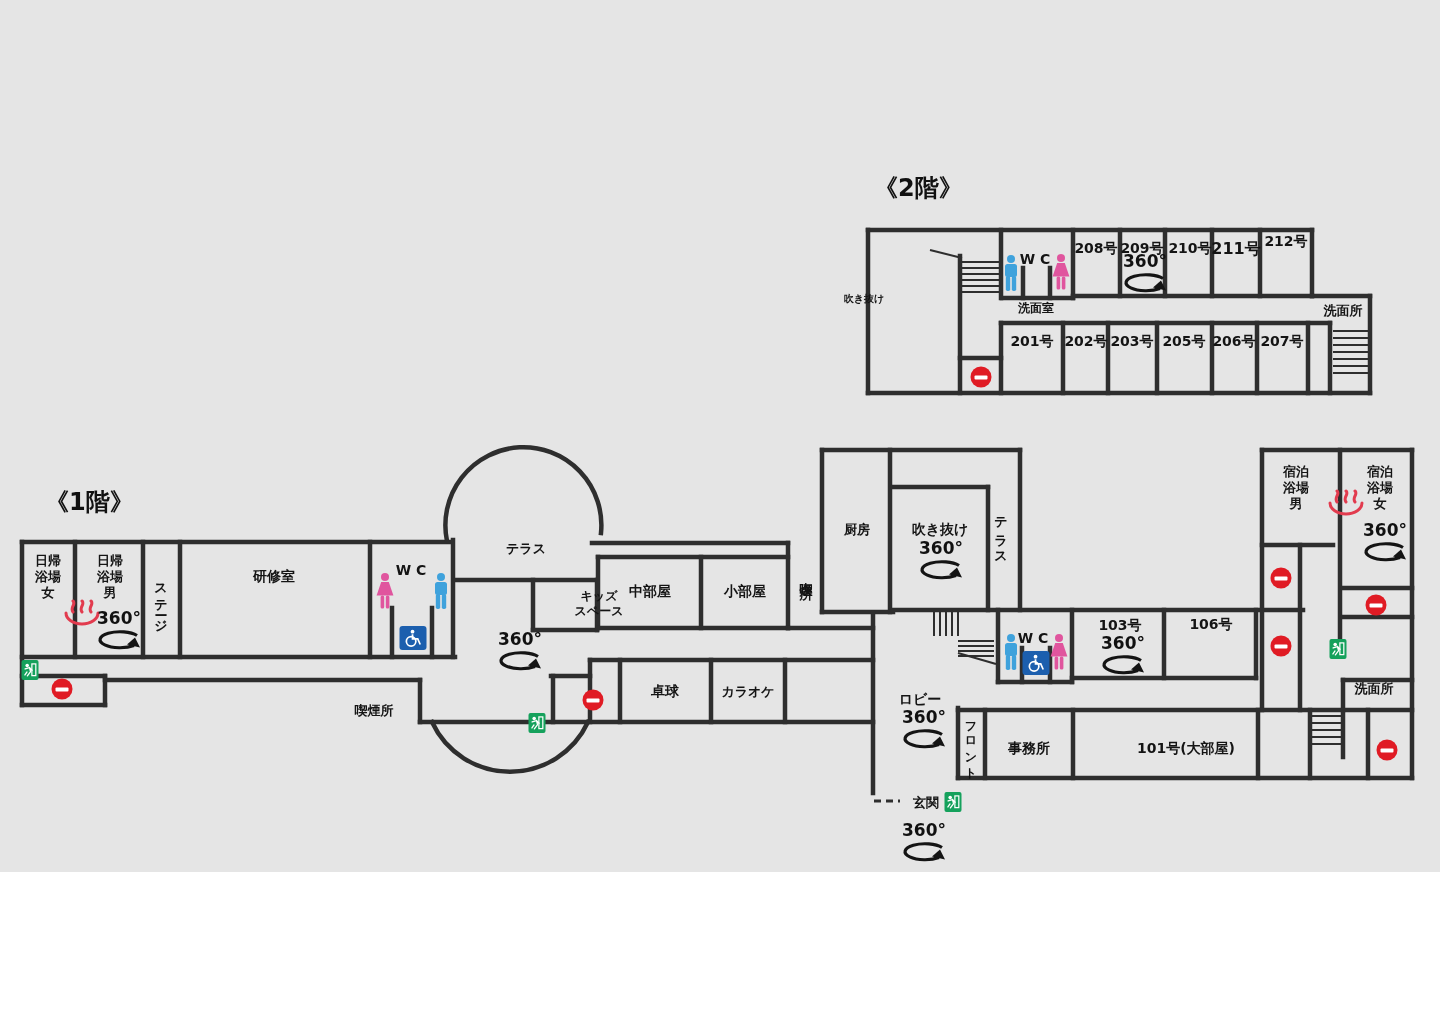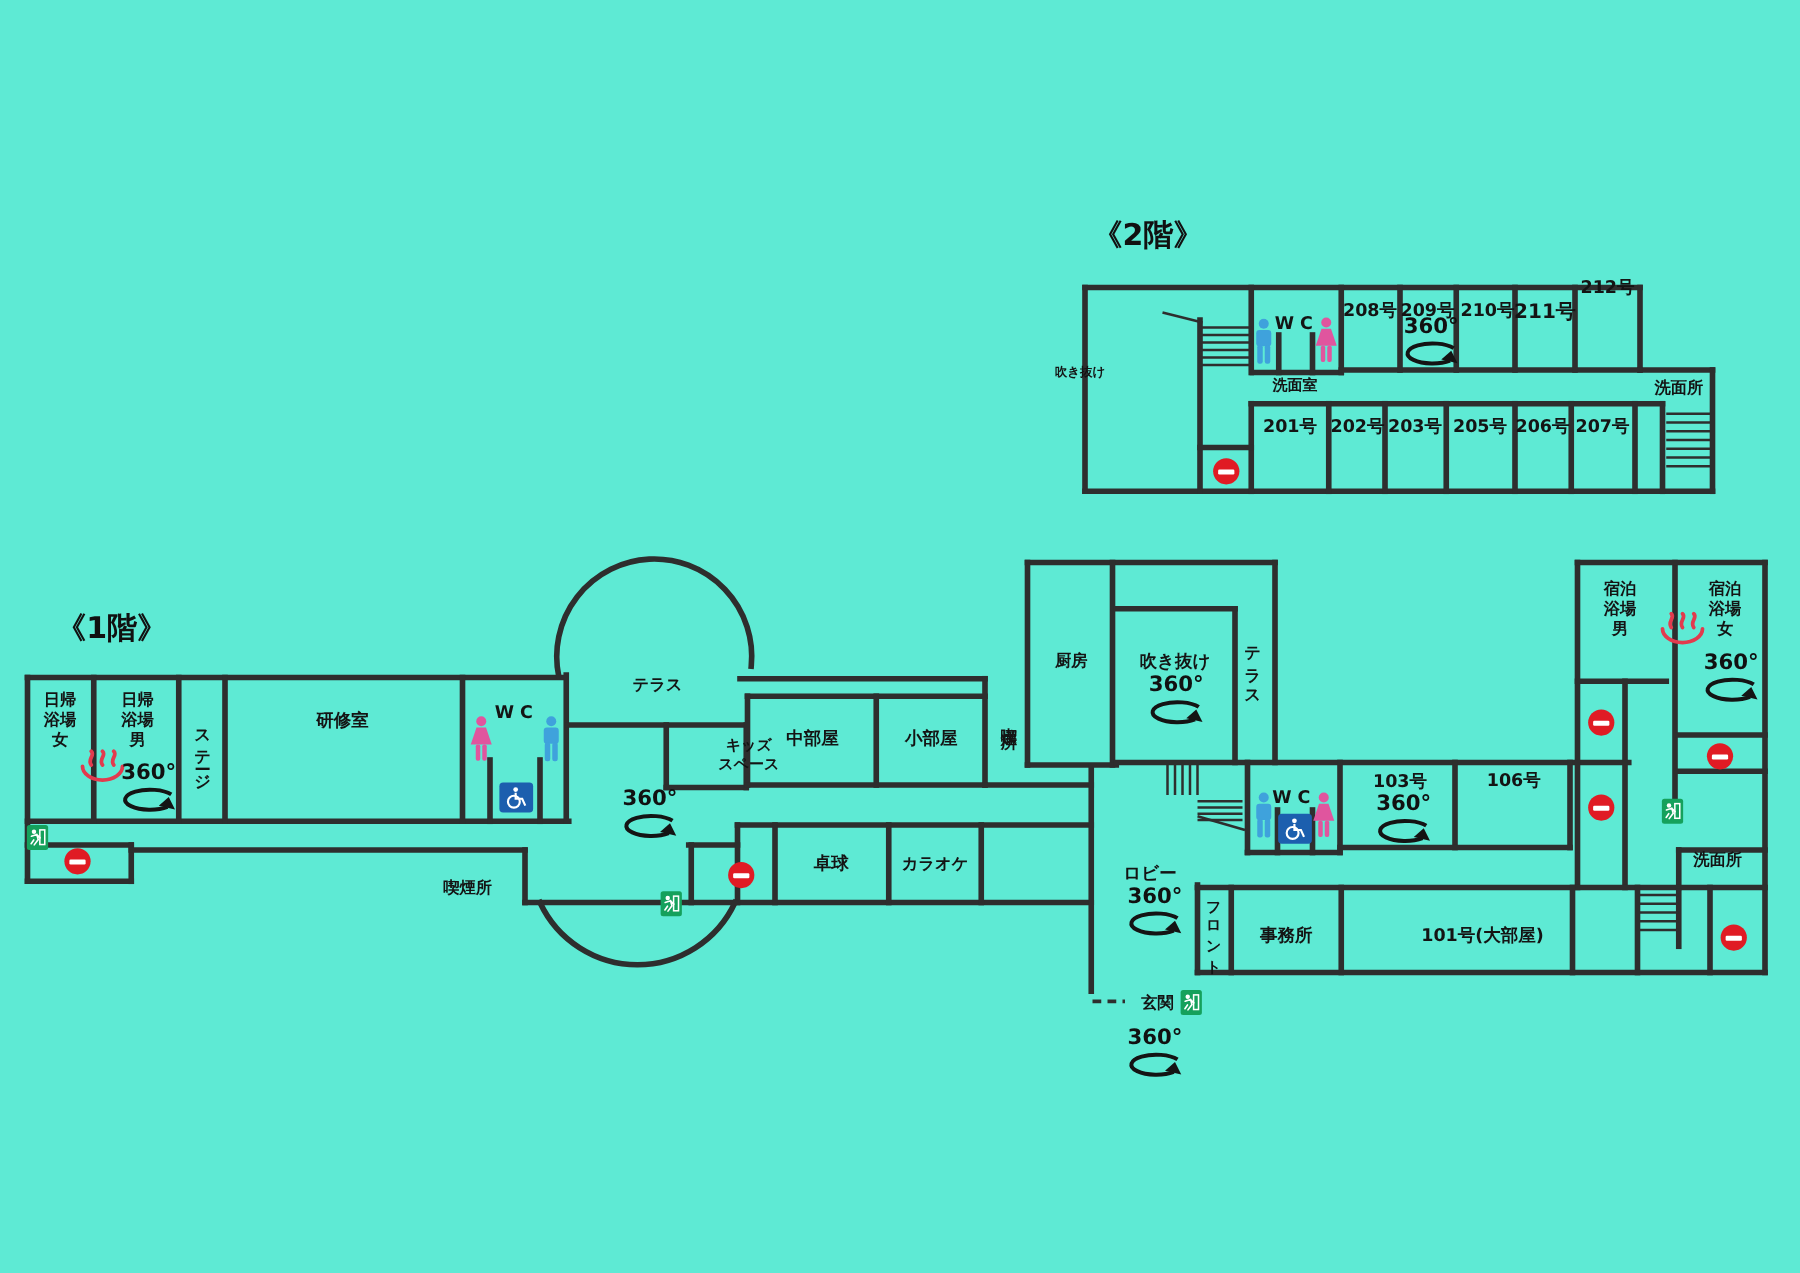--- a/index.html
+++ b/index.html
@@ -1,16 +1,16 @@
 <!DOCTYPE html>
 <html><head>
 <meta charset="utf-8">
 <style>
   html,body{margin:0;padding:0;background:#fff;}
-  #canvas{position:relative;width:1440px;height:1018px;background:#5eead4;overflow:hidden;
+  #canvas{position:relative;width:1440px;height:872px;background:#e5e5e5;overflow:hidden;
           font-family:"DejaVu Sans",sans-serif;}
   #plan-svg{position:absolute;left:0;top:0;}
   .wall{stroke:#2e2e2e;stroke-width:4.5;stroke-linecap:square;fill:none;}
   .stair{stroke:#2e2e2e;stroke-width:2;stroke-linecap:butt;fill:none;}
   .dashed{stroke:#2e2e2e;stroke-width:3;stroke-dasharray:7 5;fill:none;}
   .floor-title{position:absolute;font-size:24px;font-weight:800;color:#111;white-space:nowrap;}
   .t2f{left:874px;top:172px;}
   .t1f{left:45px;top:486px;}
   .lbl{position:absolute;transform:translate(-50%,-50%);font-weight:700;color:#141414;
        white-space:pre-line;text-align:center;line-height:1.22;}
@@ -170,21 +170,21 @@
   <div class="floor-title t1f">《1階》</div>
   <div id="overlay">
       <div class="lbl" style="left: 864px; top: 299px; font-size: 10px;">吹き抜け</div>
       <div class="lbl" style="left: 1035px; top: 260px; font-size: 14px;">W C</div>
       <div class="lbl" style="left: 1036px; top: 308px; font-size: 12px;">洗面室</div>
       <div class="lbl" style="left: 1343px; top: 311px; font-size: 13px;">洗面所</div>
       <div class="lbl" style="left: 1096px; top: 249px; font-size: 14px;">208号</div>
       <div class="lbl" style="left: 1142px; top: 249px; font-size: 14px; text-align: right;">209号</div>
       <div class="lbl" style="left: 1190px; top: 249px; font-size: 14px;">210号</div>
       <div class="lbl" style="left: 1236px; top: 249px; font-size: 16px;">211号</div>
-      <div class="lbl" style="left: 1286px; top: 231px; font-size: 14px;">212号</div>
+      <div class="lbl" style="left: 1286px; top: 242px; font-size: 14px;">212号</div>
       <div class="lbl" style="left: 1032px; top: 342px; font-size: 14px;">201号</div>
       <div class="lbl" style="left: 1086px; top: 342px; font-size: 14px;">202号</div>
       <div class="lbl" style="left: 1132px; top: 342px; font-size: 14px;">203号</div>
       <div class="lbl" style="left: 1184px; top: 342px; font-size: 14px;">205号</div>
       <div class="lbl" style="left: 1234px; top: 342px; font-size: 14px;">206号</div>
       <div class="lbl" style="left: 1282px; top: 342px; font-size: 14px;">207号</div>
       <div class="lbl" style="left: 48px; top: 577px; font-size: 13px;">日帰
 浴場
 女</div>
       <div class="lbl" style="left: 110px; top: 577px; font-size: 13px;">日帰

